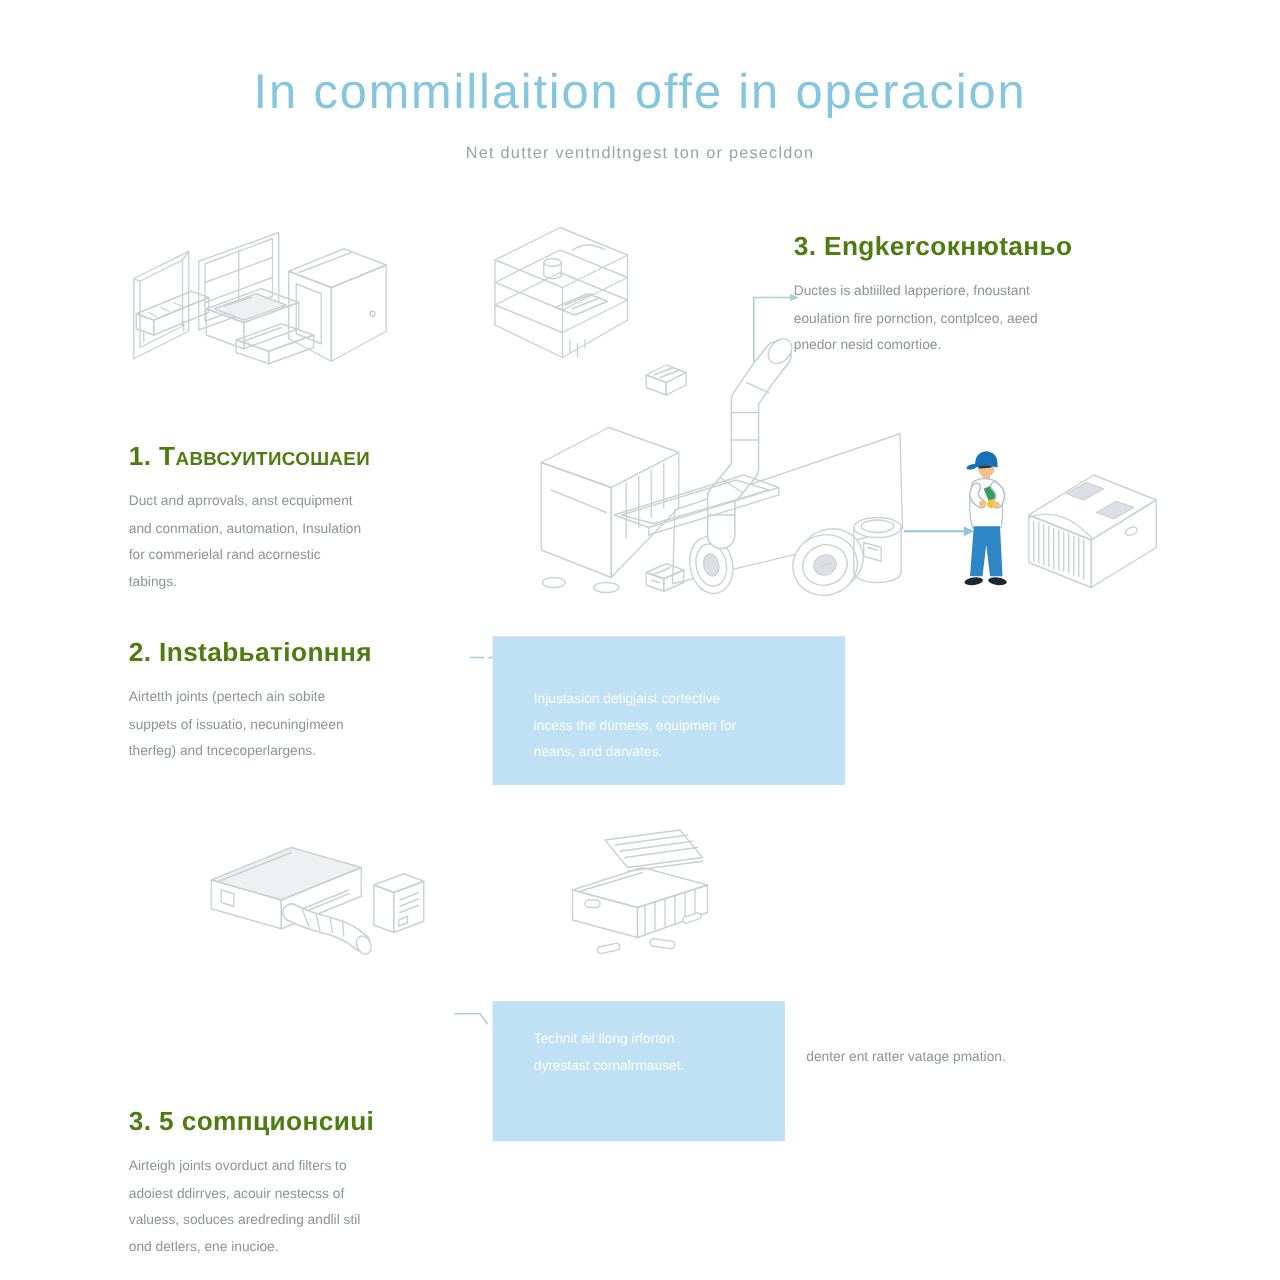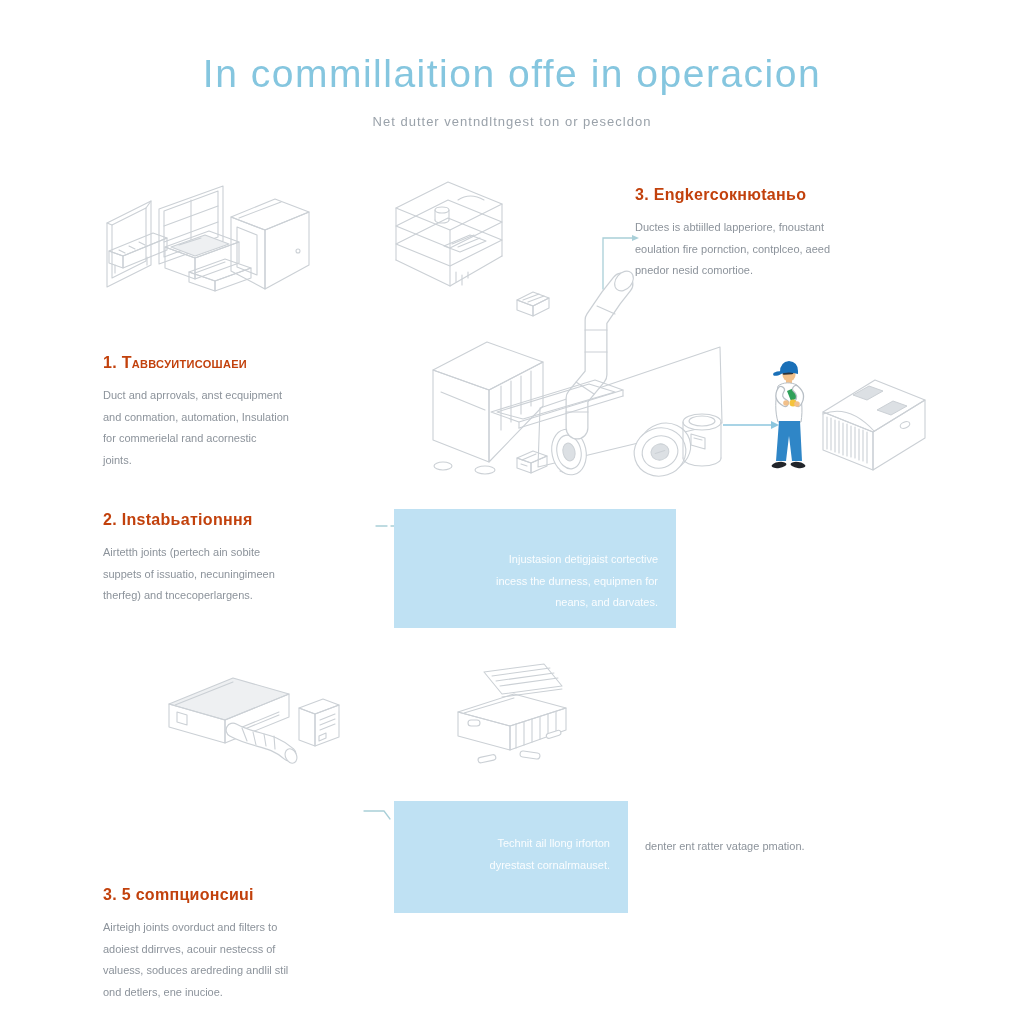--- a/index.html
+++ b/index.html
@@ -5,34 +5,34 @@
   html,body{margin:0;padding:0;background:#ffffff;}
   .canvas{position:relative;width:1024px;height:1024px;background:#ffffff;overflow:hidden;
           font-family:"Liberation Sans", sans-serif;border-radius:16px;}
   
   .title{position:absolute;left:0;right:0;top:52px;text-align:center;
          font-size:39px;font-weight:400;color:#85C6DF;letter-spacing:1.5px;}
   .subtitle{position:absolute;left:0;right:0;top:114px;text-align:center;
             font-size:13px;color:#9AA2AA;letter-spacing:1px;}
   
   .section{position:absolute;}
-  .sec-heading{font-size:16px;font-weight:700;color:#c2410c;letter-spacing:.3px;}
+  .sec-heading{font-size:21px;font-weight:700;color:#4d7c0f;letter-spacing:.3px;}
   .smallcaps{font-variant:small-caps;}
   .sec-body{margin-top:13px;}
   .tline{font-size:11px;line-height:21.5px;color:#8C939B;}
   #sec1{left:103px;top:354px;width:290px;}
   #sec2{left:103px;top:511px;width:290px;}
   #sec3{left:635px;top:186px;width:300px;}
   #sec35{left:103px;top:846px;width:310px;margin-top:40px;}
   
   .callout{position:absolute;background:#BFE1F3;}
   #callout1{left:394px;top:509px;width:282px;height:119px;}
   #callout2{left:394px;top:801px;width:234px;height:112px;}
-  .callout-inner{padding:40px 18px 0 33px;text-align:right;}
-  #callout2 .callout-inner{padding-top:32px;}
+  .callout-inner{padding:40px 18px 0 33px;}
+  #callout2 .callout-inner{padding-top:20px;}
   .callout .tline{color:rgba(255,255,255,.93);}
   
   #note{left:645px;top:836px;width:280px;position:absolute;}
   
   .illo{position:absolute;}
   #illo1{left:95px;top:177px;}
   #illo2{left:386px;top:174px;}
   #scene{left:425px;top:262px;}
   #illo3{left:163px;top:668px;}
   #illo4{left:450px;top:662px;}
@@ -159,21 +159,21 @@
     <polyline class="conn" points="38,7 9,7 9,58"></polyline>
     <polygon class="connhead" points="38,4 45,7 38,10"></polygon>
   </svg>
 
   <div class="section" id="sec1">
     <div class="sec-heading smallcaps">1. Таввсуитисошаеи</div>
     <div class="sec-body">
       <div class="tline">Duct and aprrovals, anst ecquipment</div>
       <div class="tline">and conmation, automation, Insulation</div>
       <div class="tline">for commerielal rand acornestic</div>
-      <div class="tline">joints.</div>
+      <div class="tline">tabings.</div>
     </div>
   </div>
 
   <div class="illo" id="scene">
     <svg width="505" height="220" viewBox="0 0 505 220">
 
       <g>
         <polygon class="ln" points="92,38 108,30 124,36 108,44"></polygon>
         <polygon class="ln" points="92,38 92,48 108,54 108,44"></polygon>
         <polygon class="ln" points="124,36 124,46 108,54 108,44"></polygon>

